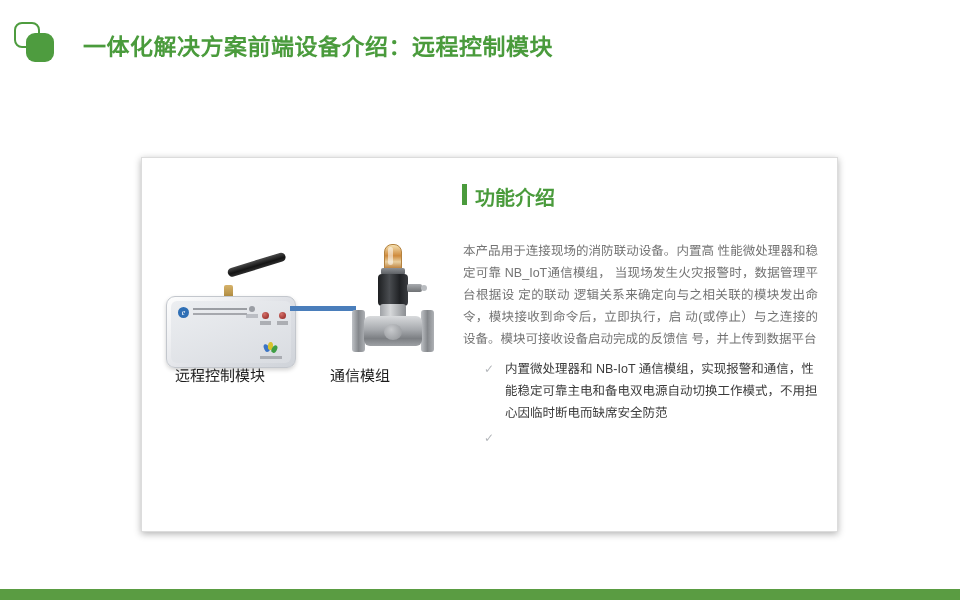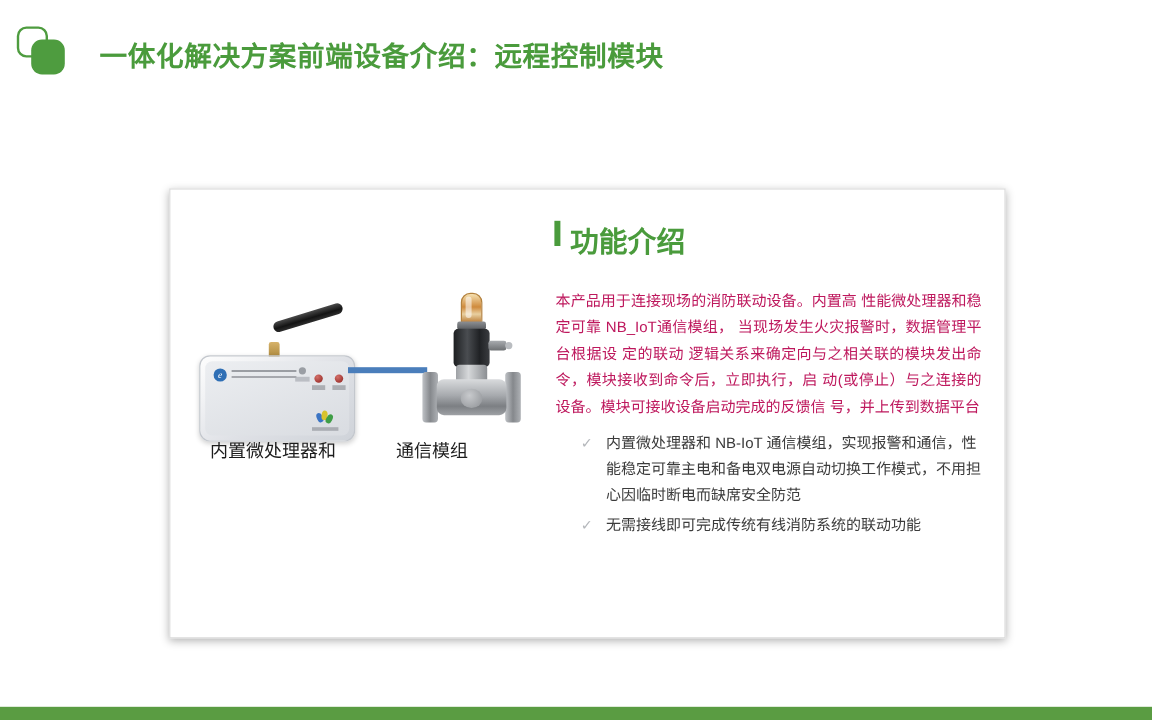--- a/index.html
+++ b/index.html
@@ -393,34 +393,34 @@
     left: 0;
     top: 2px;
     width: 5px;
     height: 21px;
     background: #4a9b3c;
   }
   .section-head .txt {
     position: absolute;
     left: 13px;
     top: 0;
-    font-size: 24px;
+    font-size: 20px;
     font-weight: bold;
     color: #4a9b3c;
     white-space: nowrap;
   }
 
   .body-copy {
     position: absolute;
     left: 1px;
     top: 58px;
     width: 355px;
     font-size: 12.5px;
     line-height: 22px;
-    color: #be185d;
+    color: #737373;
     text-align: justify;
     text-justify: inter-ideograph;
     margin-top: 24px;
   }
 
   .bullets {
     position: absolute;
     left: 22px;
     top: 200px;
     width: 340px;
@@ -504,21 +504,21 @@
         <span class="bonnet"></span>
         <span class="flange-l"></span>
         <span class="flange-r"></span>
         <span class="body"></span>
         <span class="hub"></span>
       </div>
 
     </div>
 
     <div class="device-labels">
-      <span class="device-label l1">内置微处理器和</span>
+      <span class="device-label l1">远程控制模块</span>
       <span class="device-label l2">通信模组</span>
     </div>
 
   </div>
 
   <div class="right-pane">
 
     <div class="section-head">
       <span class="bar"></span>
       <span class="txt">功能介绍</span>
@@ -526,20 +526,19 @@
 
     <p class="body-copy">本产品用于连接现场的消防联动设备。内置高 性能微处理器和稳定可靠  NB_IoT通信模组， 当现场发生火灾报警时，数据管理平台根据设 定的联动  逻辑关系来确定向与之相关联的模块发出命令，模块接收到命令后，立即执行，启 动(或停止）与之连接的设备。模块可接收设备启动完成的反馈信 号，并上传到数据平台</p>
 
     <ul class="bullets">
       <li>
         <span class="check">✓</span>
         <span>内置微处理器和 NB-IoT 通信模组，实现报警和通信，性能稳定可靠主电和备电双电源自动切换工作模式，不用担心因临时断电而缺席安全防范</span>
       </li>
       <li>
         <span class="check">✓</span>
-        <span>无需接线即可完成传统有线消防系统的联动功能</span>
       </li>
     </ul>
 
   </div>
 </div>
 
 <div class="footer-bar"></div>
 
 </body></html>

